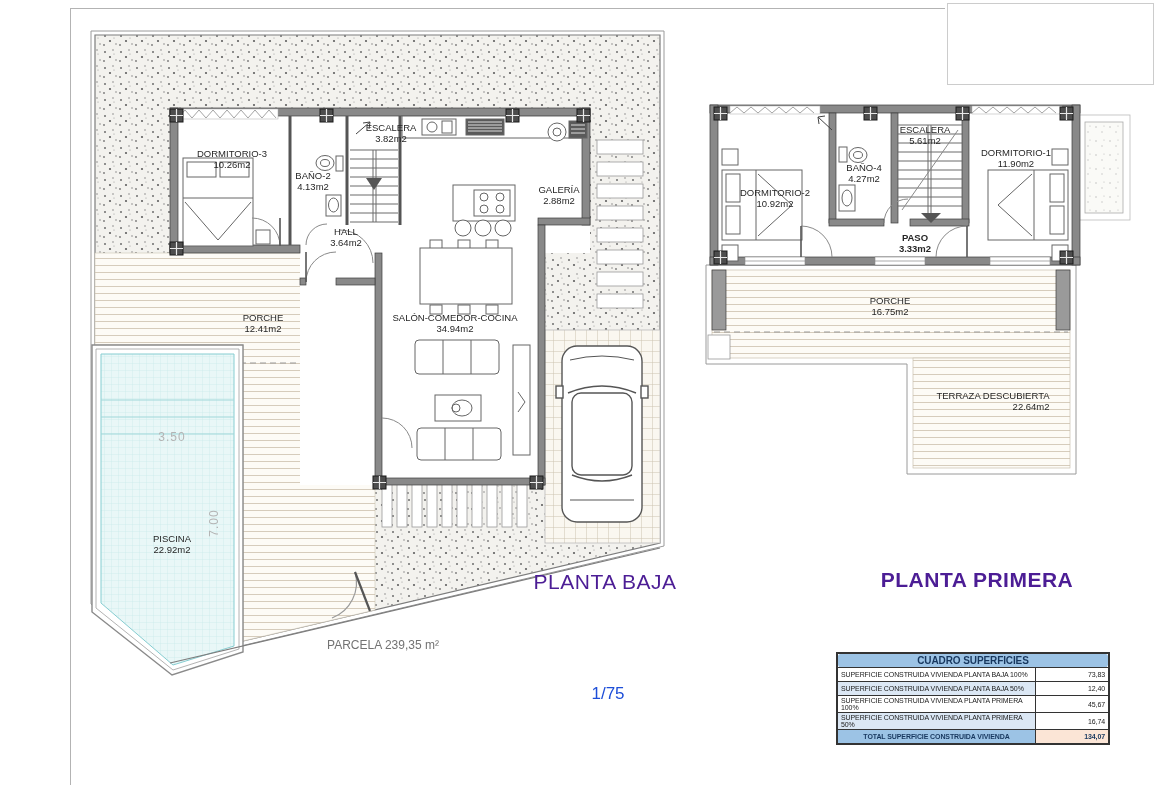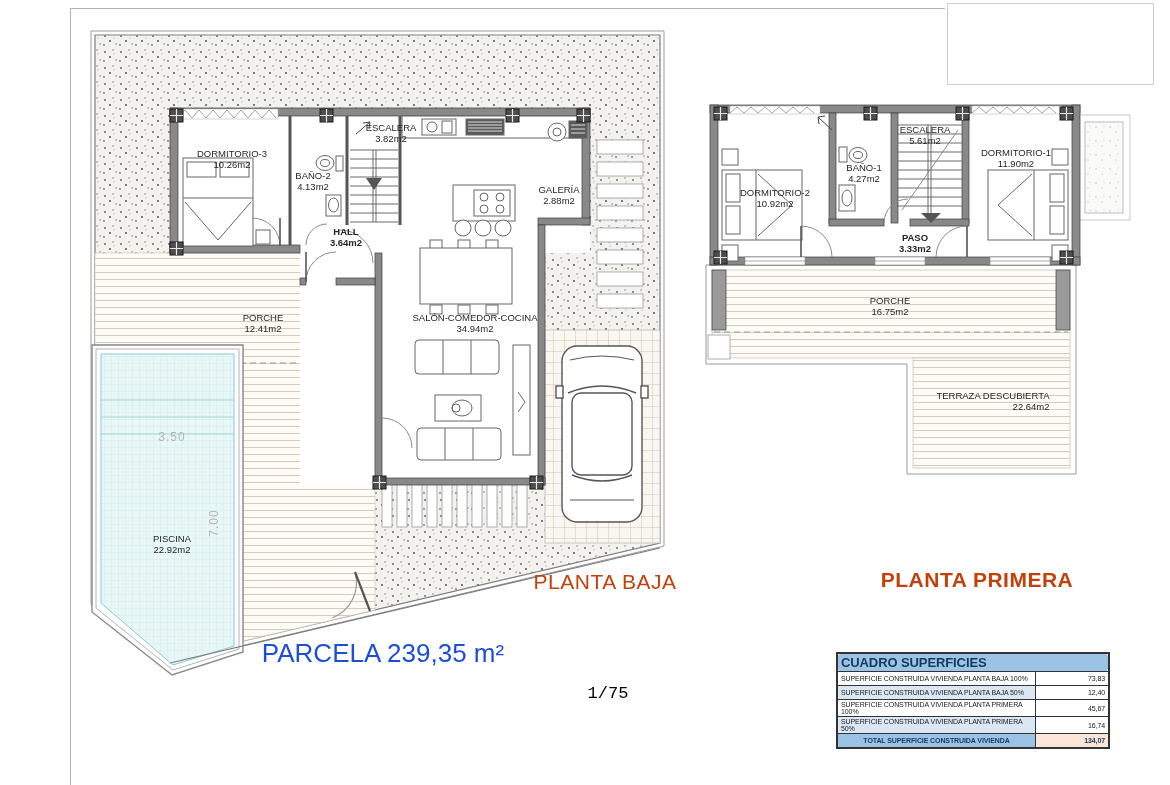--- a/index.html
+++ b/index.html
@@ -6,27 +6,27 @@
   #page{position:relative;width:1170px;height:785px;background:#ffffff;overflow:hidden;
         font-family:"Liberation Sans", sans-serif;color:#2b2b2b;}
   .frame-line{position:absolute;background:#b3b3b3;}
   .corner-box{position:absolute;left:947px;top:3px;width:205px;height:80px;border:1px solid #cccccc;background:#ffffff;}
   svg{position:absolute;}
   .rlabel{position:absolute;transform:translateX(-50%);text-align:center;font-size:9.5px;
           line-height:11px;color:#262626;white-space:nowrap;}
   .rlabel span{display:block;}
   .dim{position:absolute;transform:translateX(-50%);font-size:12px;color:#b4b4b4;letter-spacing:1px;}
   .dim.vert{transform:translateX(-50%) rotate(-90deg);}
-  .title{position:absolute;transform:translateX(-50%);font-size:21px;color:#c2410c;letter-spacing:0.5px;white-space:nowrap;}
-  .parcela{position:absolute;transform:translateX(-50%);font-size:26px;color:#1d4ed8;white-space:nowrap;}
-  .scale{position:absolute;transform:translateX(-50%);font-size:17px;color:#000000;font-family:Liberation Mono, monospace;}
+  .title{position:absolute;transform:translateX(-50%);font-size:21px;color:#4c1d95;letter-spacing:0.5px;white-space:nowrap;}
+  .parcela{position:absolute;transform:translateX(-50%);font-size:12px;color:#737373;white-space:nowrap;}
+  .scale{position:absolute;transform:translateX(-50%);font-size:17px;color:#1d4ed8;}
   table.sup{position:absolute;left:836px;top:652px;width:274px;border-collapse:collapse;
             font-size:7px;letter-spacing:-0.1px;color:#1a1a1a;border:2px solid #333333;}
   table.sup td{border:1px solid #333333;padding:1px 3px;height:11px;}
-  td.thead{background:#9cc3e5;color:#17375e;font-weight:bold;font-size:13px;border-radius:6px;}
+  td.thead{background:#9cc3e5;color:#17375e;font-weight:bold;text-align:center;font-size:10px;border-radius:6px;}
   td.lab{background:#ffffff;}
   tr.alt td.lab{background:#dbe7f4;}
   td.val{width:66px;text-align:right;background:#ffffff;}
   tr.alt td.val{background:#ffffff;}
   td.tlab{background:#9cc3e5;color:#17375e;font-weight:bold;text-align:center;}
   td.tval{background:#fbe5d6;color:#17375e;font-weight:bold;text-align:right;}
 </style>
 </head>
 <body>
 
@@ -389,45 +389,45 @@
     <span>4.13m2</span>
   </div>
   <div class="rlabel" style="left:391px;top:122px;">
     <span>ESCALERA</span>
     <span>3.82m2</span>
   </div>
   <div class="rlabel" style="left:559px;top:152px;margin-top:32px;">
     <span>GALERÍA</span>
     <span>2.88m2</span>
   </div>
-  <div class="rlabel" style="left:346px;top:226px;font-weight:bold;">
+  <div class="rlabel" style="left:346px;top:226px;">
     <span>HALL</span>
     <span>3.64m2</span>
   </div>
-  <div class="rlabel" style="left:475px;top:312px;">
+  <div class="rlabel" style="left:455px;top:312px;">
     <span>SALÓN-COMEDOR-COCINA</span>
     <span>34.94m2</span>
   </div>
   <div class="rlabel" style="left:263px;top:312px;">
     <span>PORCHE</span>
     <span>12.41m2</span>
   </div>
   <div class="rlabel" style="left:172px;top:533px;">
     <span>PISCINA</span>
     <span>22.92m2</span>
   </div>
   <div class="dim" style="left:172px;top:430px;text-align:center;">3.50</div>
   <div class="dim vert" style="left:214px;top:516px;">7.00</div>
 
   <div class="rlabel" style="left:775px;top:147px;margin-top:40px;">
     <span>DORMITORIO-2</span>
     <span>10.92m2</span>
   </div>
   <div class="rlabel" style="left:864px;top:162px;">
-    <span>BAÑO-1</span>
+    <span>BAÑO-4</span>
     <span>4.27m2</span>
   </div>
   <div class="rlabel" style="left:925px;top:124px;">
     <span>ESCALERA</span>
     <span>5.61m2</span>
   </div>
   <div class="rlabel" style="left:1016px;top:147px;">
     <span>DORMITORIO-1</span>
     <span>11.90m2</span>
   </div>

